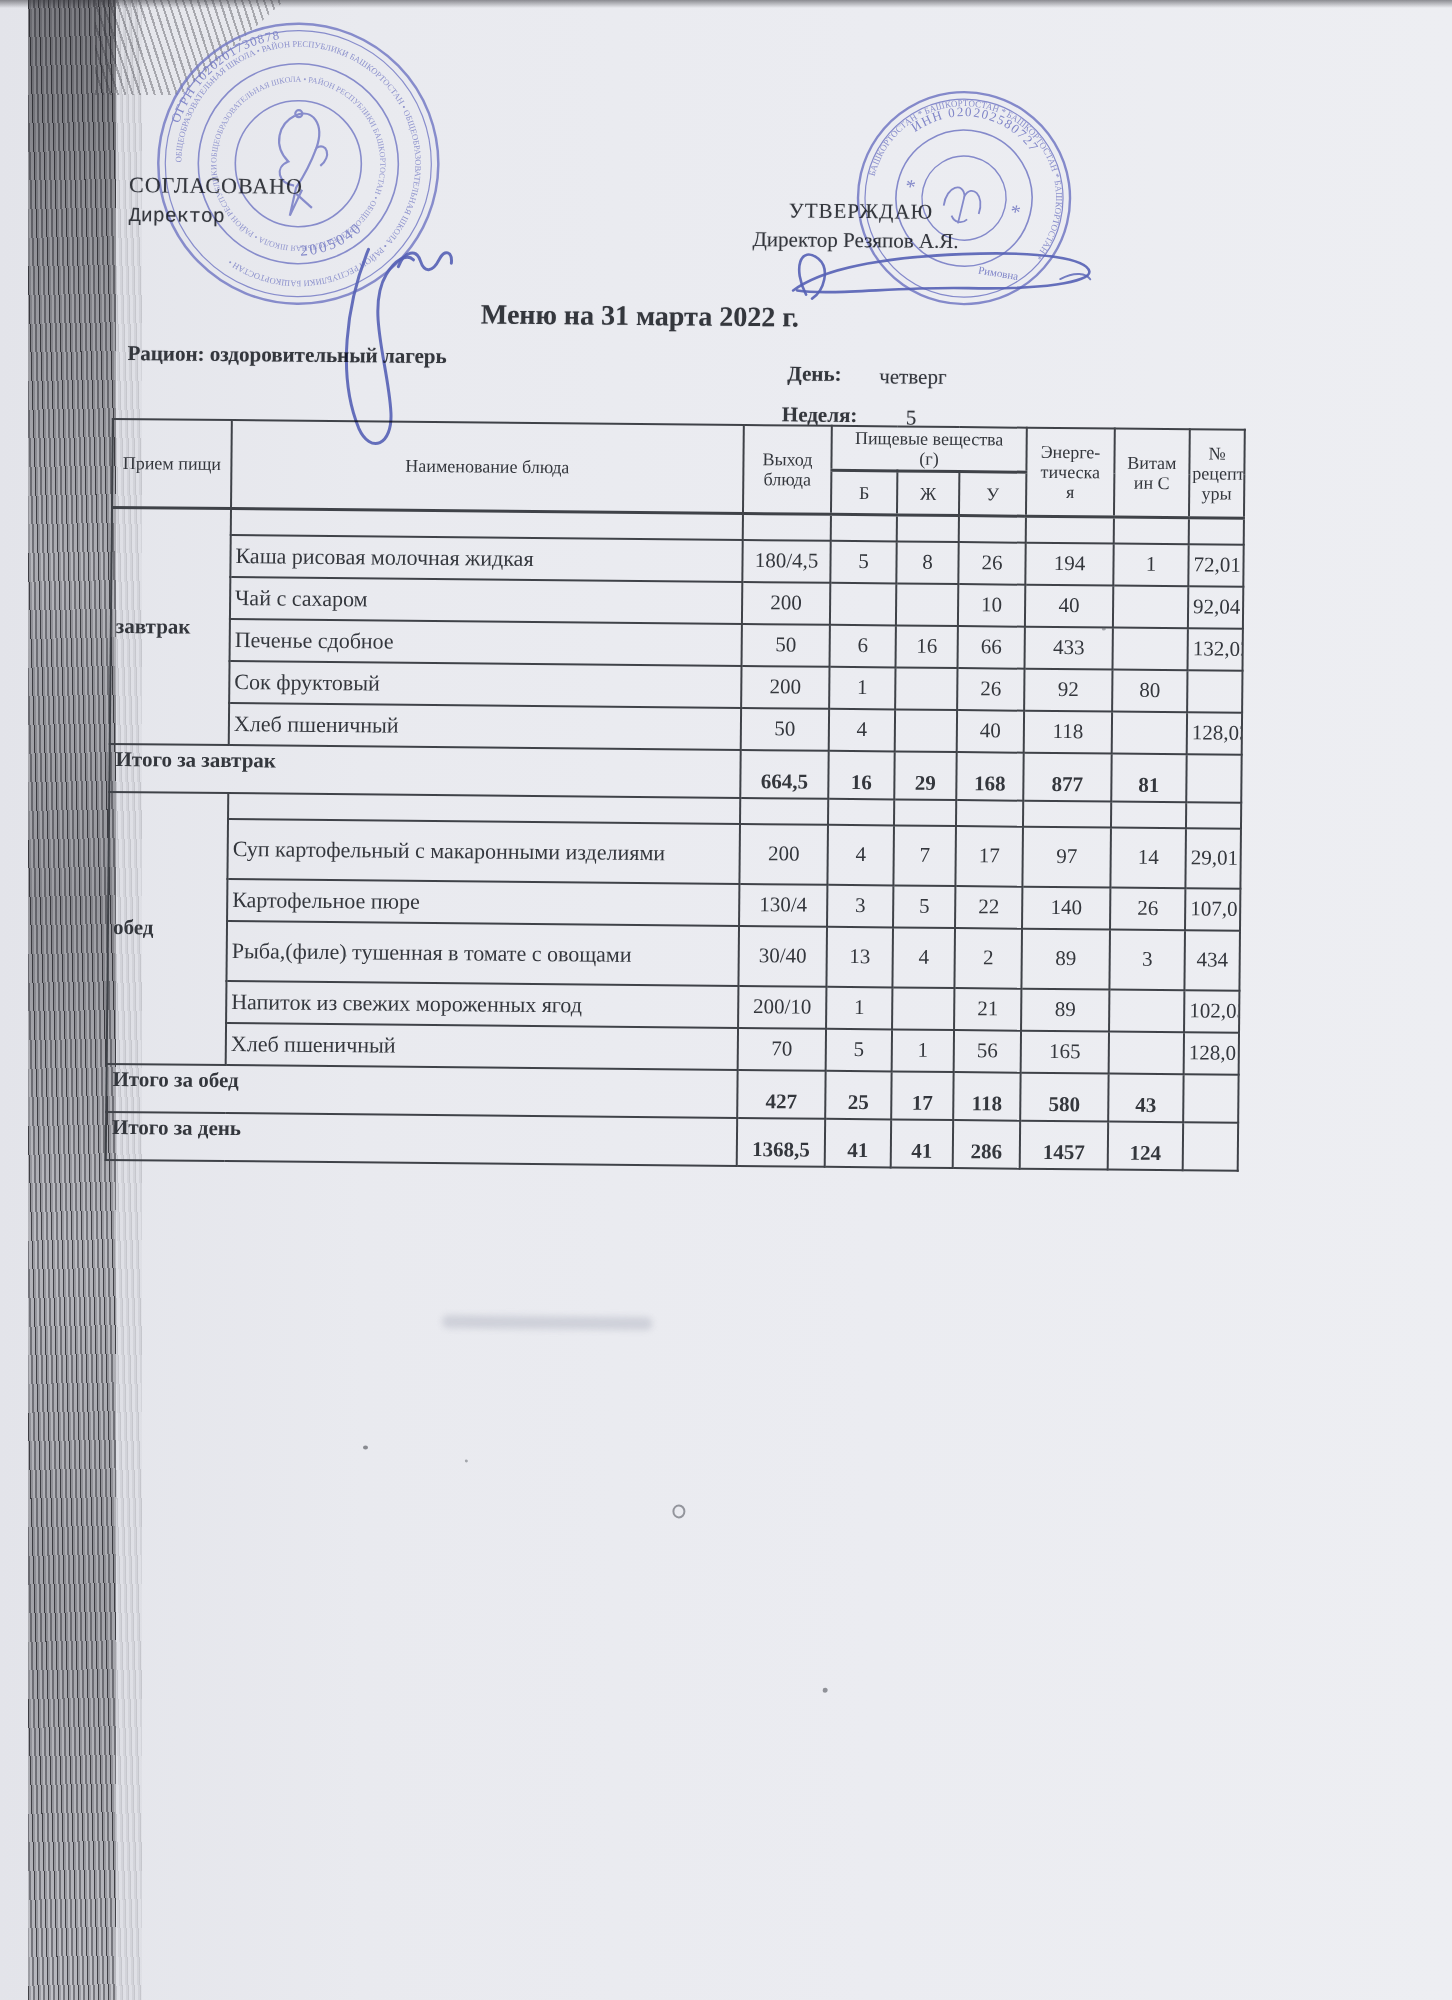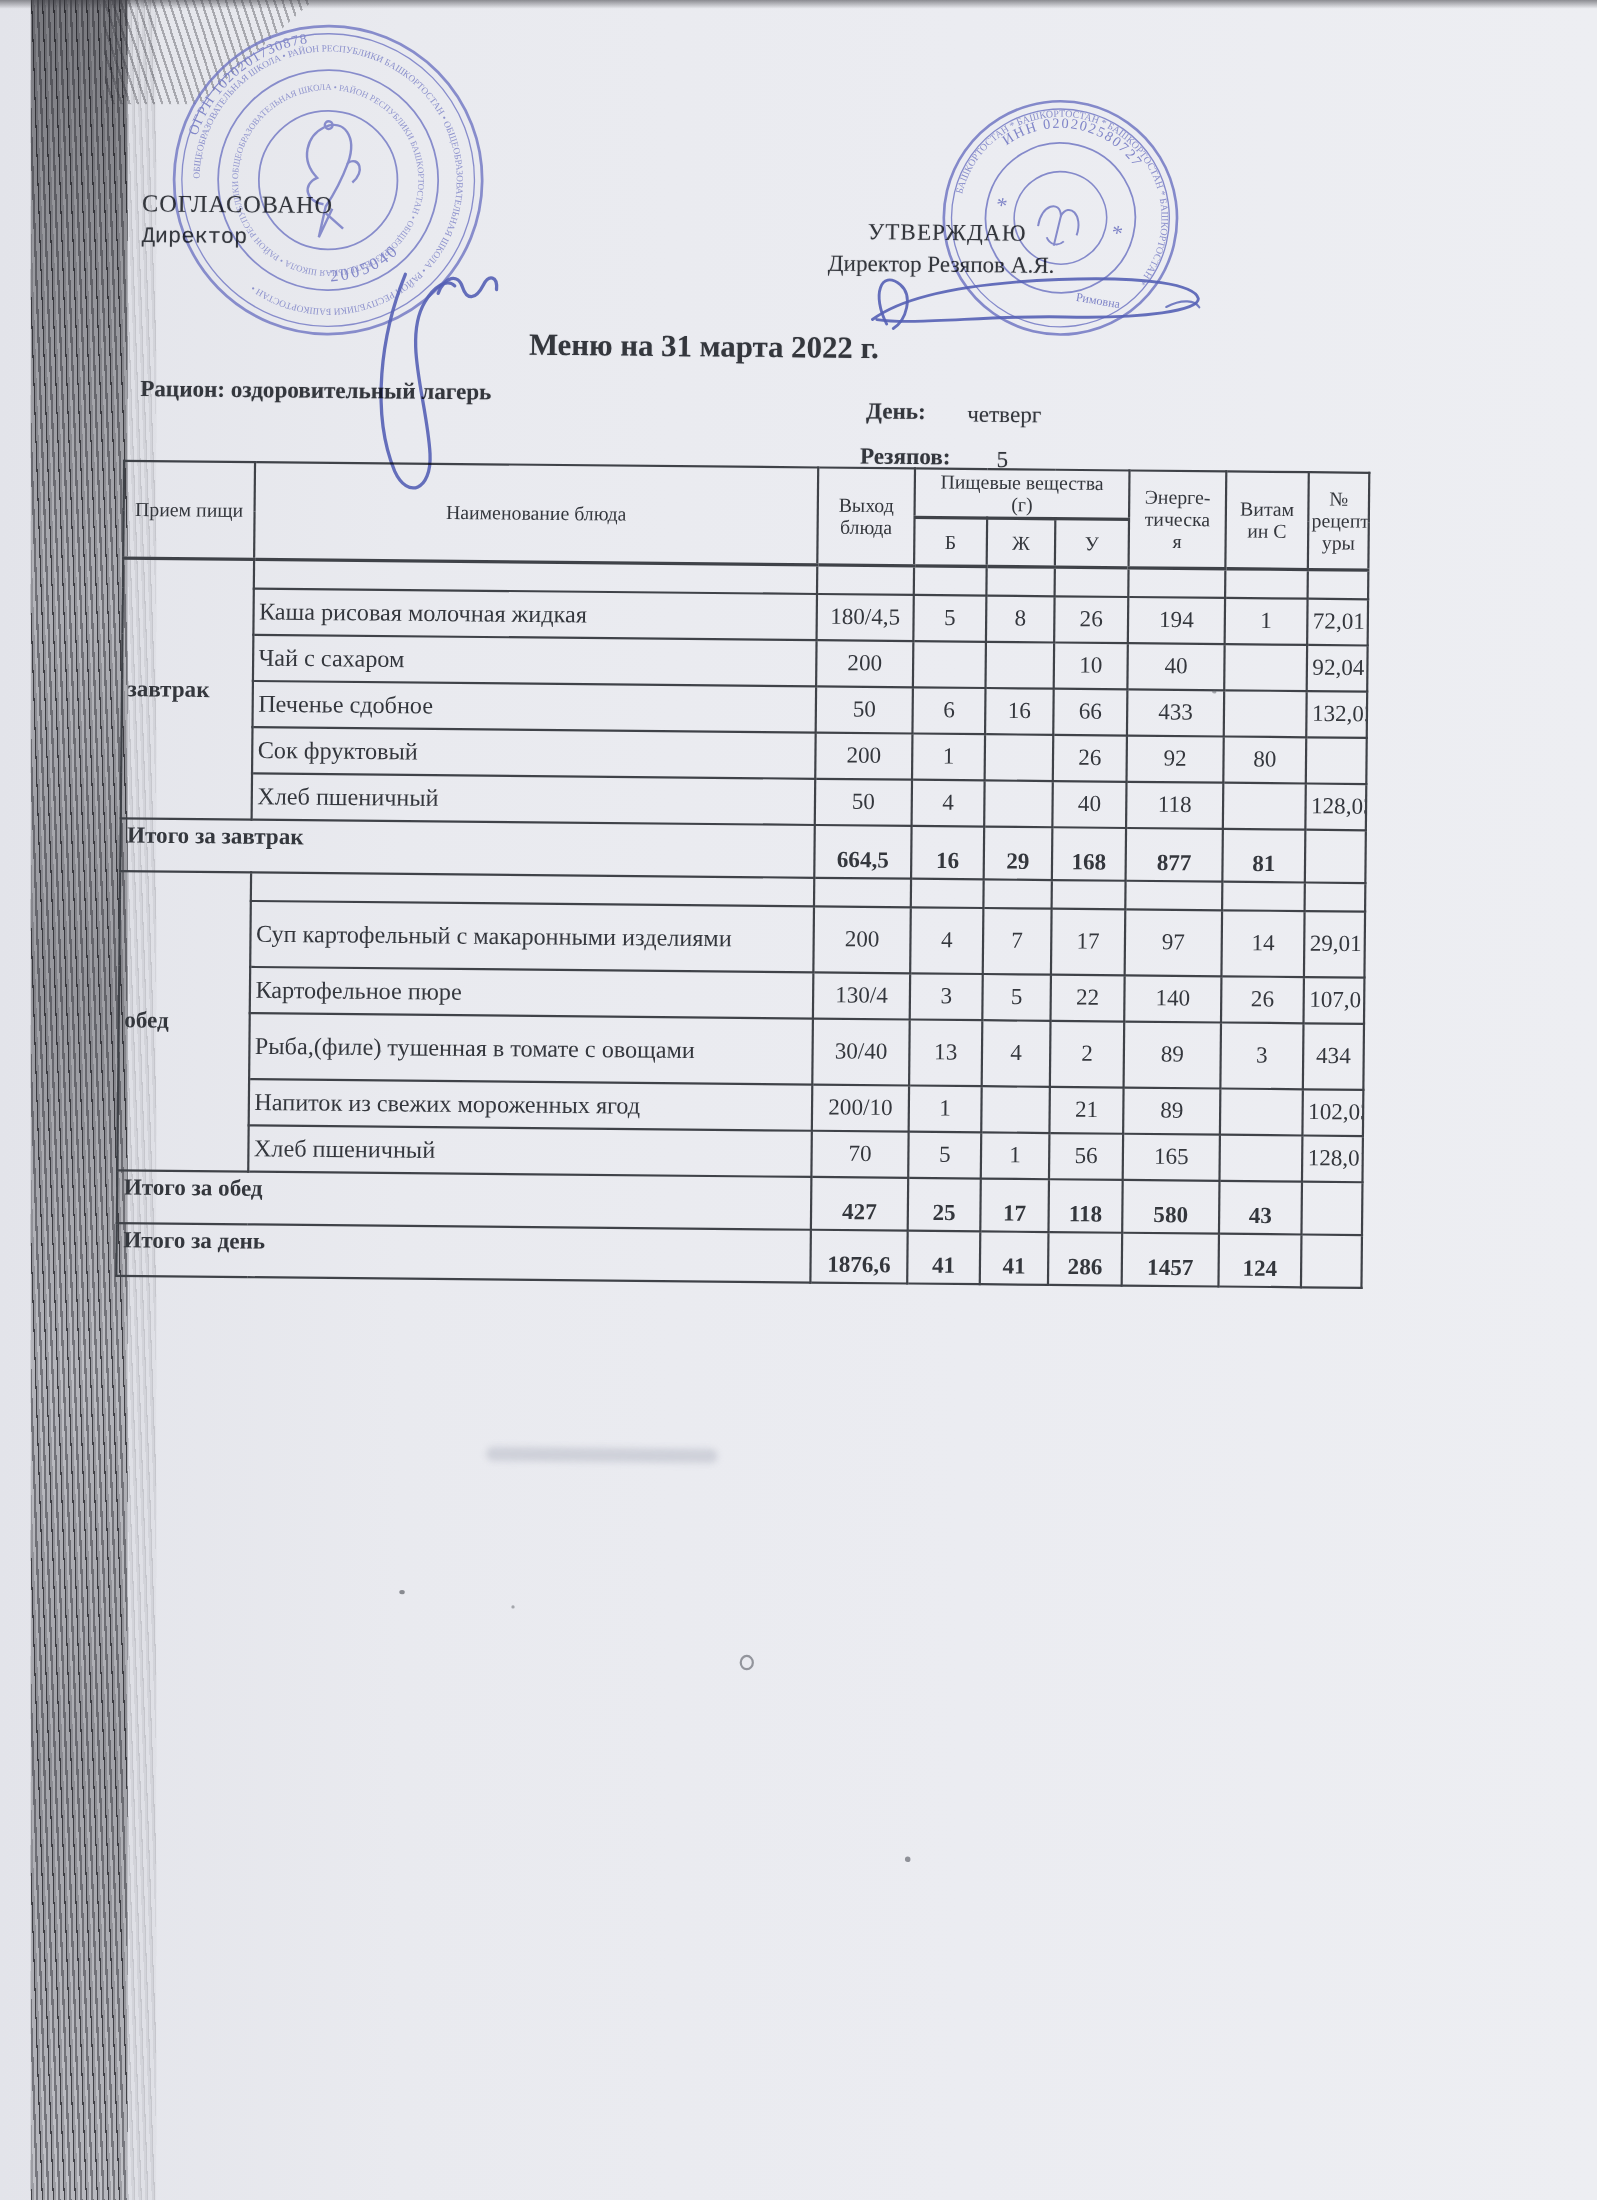--- a/index.html
+++ b/index.html
@@ -94,21 +94,21 @@
 
     <div class="abs soft status-left">СОГЛАСОВАНО</div>
     <div class="abs soft role-left">Директор</div>
     <div class="abs soft status-right">УТВЕРЖДАЮ</div>
     <div class="abs soft role-right">Директор Резяпов А.Я.</div>
 
     <div class="abs soft doc-title">Меню на 31 марта 2022 г.</div>
     <div class="abs soft ration-line">Рацион: оздоровительный лагерь</div>
     <div class="abs soft day-label">День:</div>
     <div class="abs soft day-value">четверг</div>
-    <div class="abs soft week-label">Резяпов:</div>
+    <div class="abs soft week-label">Неделя:</div>
     <div class="abs soft week-value">5</div>
 
     <table class="menu">
       <colgroup>
         <col style="width:119px">
           <col style="width:512px">
           <col style="width:88px">
         <col style="width:66px">
           <col style="width:62px">
           <col style="width:67px">
@@ -277,21 +277,21 @@
             <td class="num">427</td>
             <td class="num">25</td>
             <td class="num">17</td>
             <td class="num">118</td>
             <td class="num">580</td>
             <td class="num">43</td>
             <td class="num"></td>
           </tr>
           <tr class="r-tot">
             <td class="tot-label" colspan="2">Итого за день</td>
-            <td class="num">1876,6</td>
+            <td class="num">1368,5</td>
             <td class="num">41</td>
             <td class="num">41</td>
             <td class="num">286</td>
             <td class="num">1457</td>
             <td class="num">124</td>
             <td class="num"></td>
           </tr>
         </tbody>
     </table>
 

